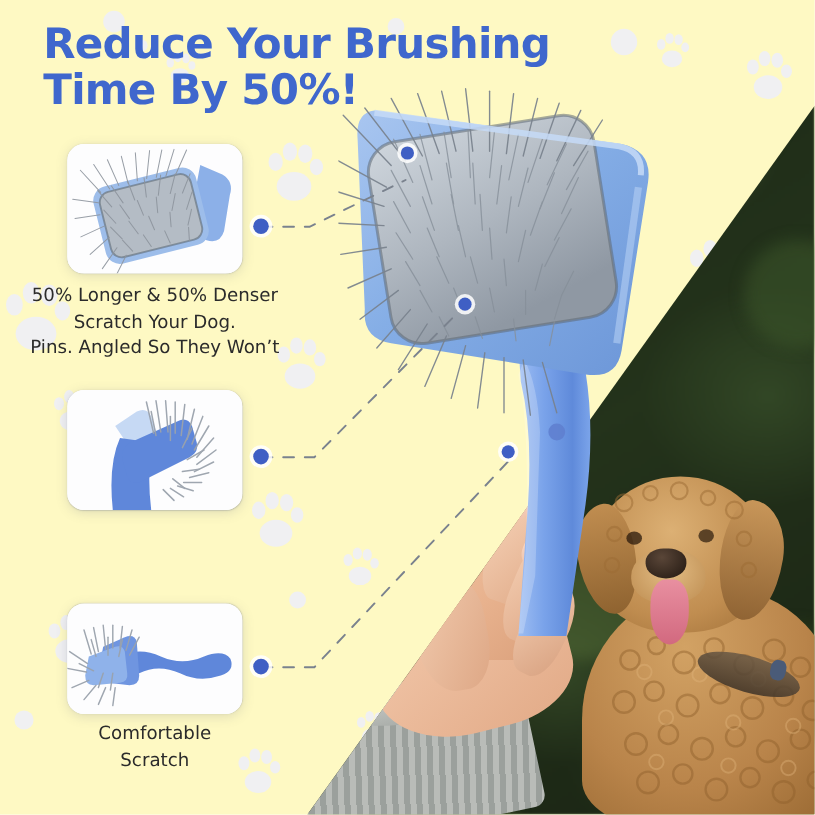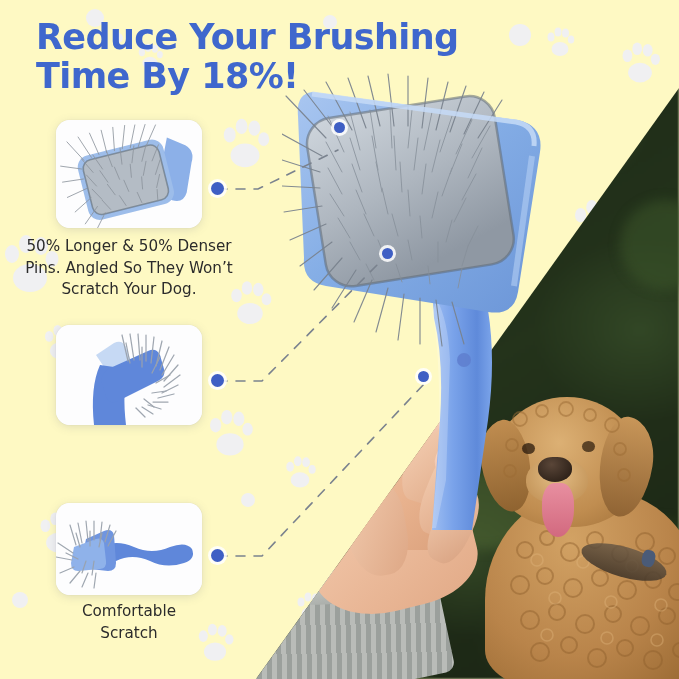--- a/index.html
+++ b/index.html
@@ -496,21 +496,21 @@
   <div class="dot" style="left:211px; top:182px;"></div>
   <div class="dot" style="left:211px; top:374px;"></div>
   <div class="dot" style="left:211px; top:549px;"></div>
 
   <div class="dot small" style="left:334px; top:122px;"></div>
   <div class="dot small" style="left:382px; top:248px;"></div>
   <div class="dot small" style="left:418px; top:371px;"></div>
 
   <div id="headline">
     <div>Reduce Your Brushing</div>
-    <div>Time By 18%!</div>
+    <div>Time By 50%!</div>
   </div>
 
   <div class="card" style="left:56px; top:120px; width:146px; height:108px;">
     <svg width="146" height="108" viewBox="0 0 146 108">
       <rect width="146" height="108" fill="#fdfdfe"></rect>
       <g transform="rotate(-14 73 60)">
         <path d="M120 28 L136 40 Q144 48 138 58 L126 86 Q120 96 110 90 L96 80 Z" fill="#8cb0e8"></path>
         <rect x="26" y="26" width="88" height="66" rx="12" fill="#9dbdea"></rect>
         <rect x="31" y="31" width="78" height="56" rx="9" fill="#b4bcc5"></rect>
         <rect x="31" y="31" width="78" height="56" rx="9" fill="none" stroke="#5f6a75" stroke-width="1.6" opacity=".6"></rect>
@@ -551,22 +551,22 @@
           <path d="M48 84 L42 73"></path>
             <path d="M64 84 L60 73"></path>
             <path d="M80 85 L78 74"></path>
             <path d="M96 87 L98 76"></path>
         </g>
       </g>
     </svg>
   </div>
   <div class="caption" style="top:236px;">
     <div>50% Longer &amp; 50% Denser</div>
+    <div>Scratch Your Dog.</div>
     <div>Pins. Angled So They Won’t</div>
-    <div>Scratch Your Dog.</div>
   </div>
 
   <div class="card" style="left:56px; top:325px; width:146px; height:100px;">
     <svg width="146" height="100" viewBox="0 0 146 100">
       <rect width="146" height="100" fill="#fdfdfe"></rect>
       <path d="M40 30 L58 18 Q66 14 70 22 L74 34 L52 48 Z" fill="#c6d9f4"></path>
       <path d="M44 40 Q34 62 38 100 L70 100 Q66 66 72 44 Z" fill="#5f87da"></path>
       <path d="M52 44 L92 26 Q100 22 104 30 L108 44 Q110 52 102 56 L62 76 Q54 80 50 72 L46 58 Q44 50 52 44 Z" fill="#5f87da"></path>
       <g stroke="#9aa2ac" stroke-width="1.25" stroke-linecap="round" opacity=".95">
         <path d="M72 36 L66 10"></path>

